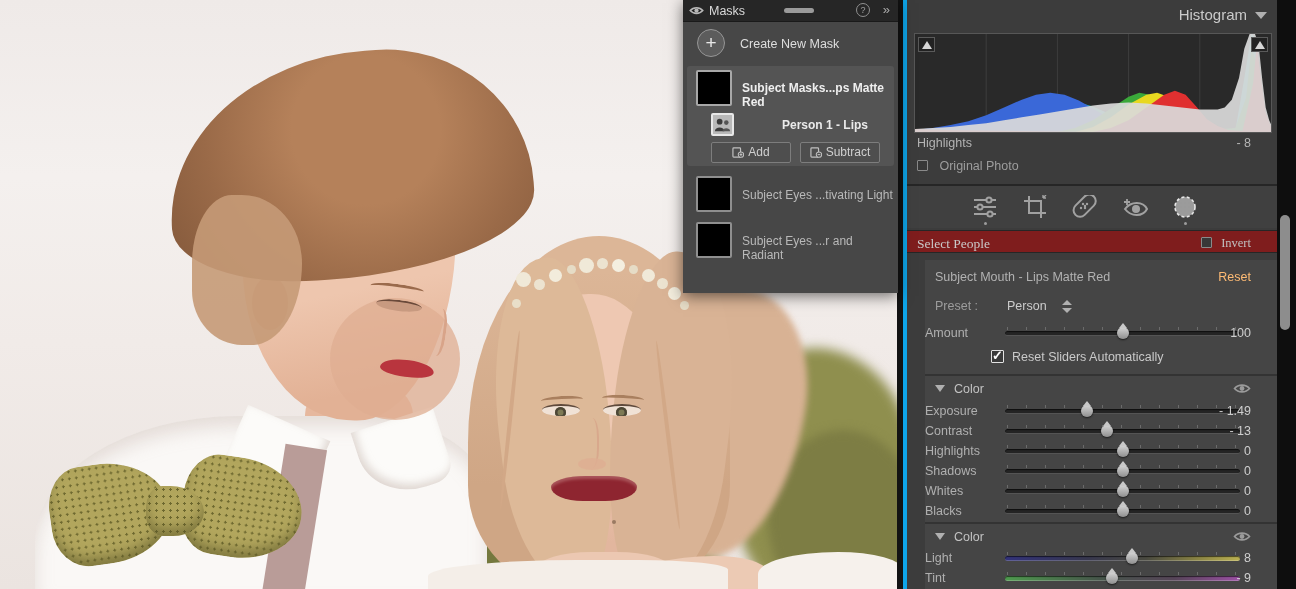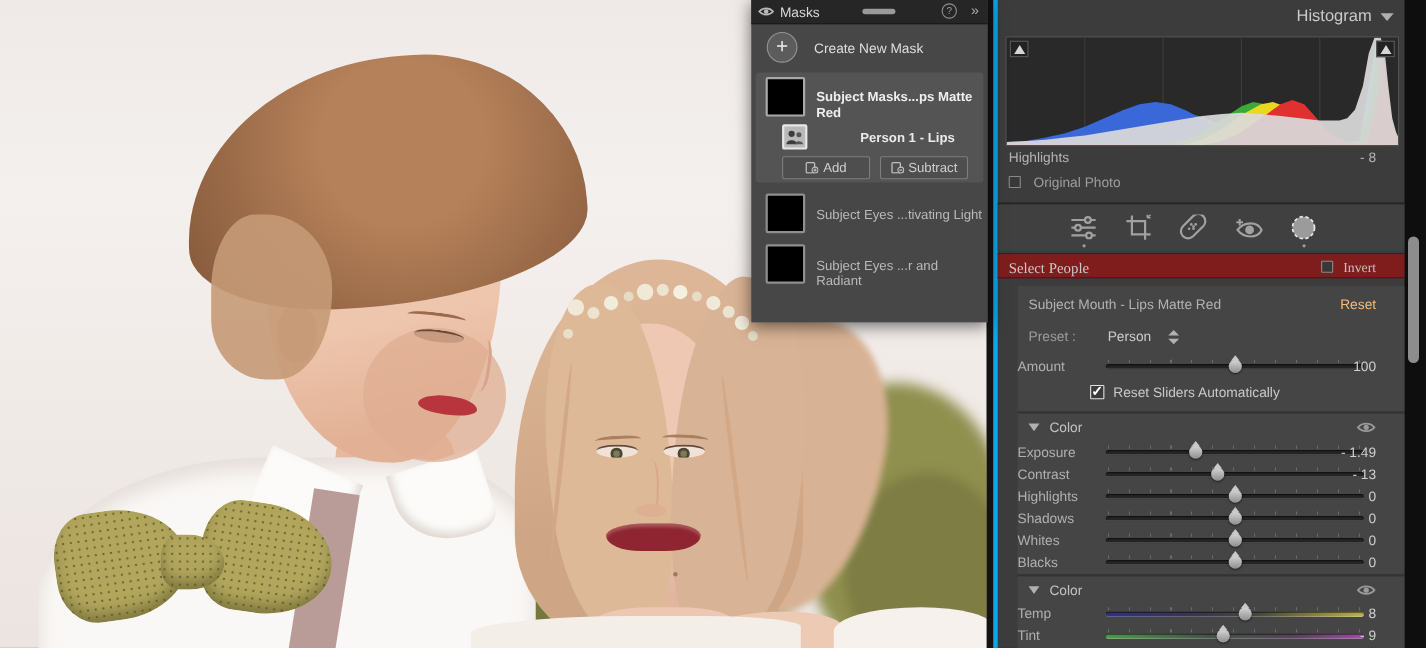--- a/index.html
+++ b/index.html
@@ -483,21 +483,21 @@
         <span class="sec-caret"></span><span>Color</span>
       </div>
       <span class="eye-icon" style="top:270px;">
         <svg width="18" height="13" viewBox="0 0 24 16">
             <path d="M2 8 C7 2 17 2 22 8 C17 14 7 14 2 8 Z" fill="none" stroke="#9a9a9a" stroke-width="2.2"></path>
             <circle cx="12" cy="8" r="3.2" fill="#9a9a9a"></circle>
           </svg>
       </span>
 
       <div class="srow" style="top:289px;">
-          <span class="s-label">Temp</span>
+          <span class="s-label">Light</span>
           <div class="s-track track-temp">
             <div class="s-thumb" style="left: 54%;"></div>
           </div>
           <span class="s-value">8</span>
         </div>
       <div class="srow" style="top:309px;">
           <span class="s-label">Tint</span>
           <div class="s-track track-tint">
             <div class="s-thumb" style="left: 45.5%;"></div>
           </div>

